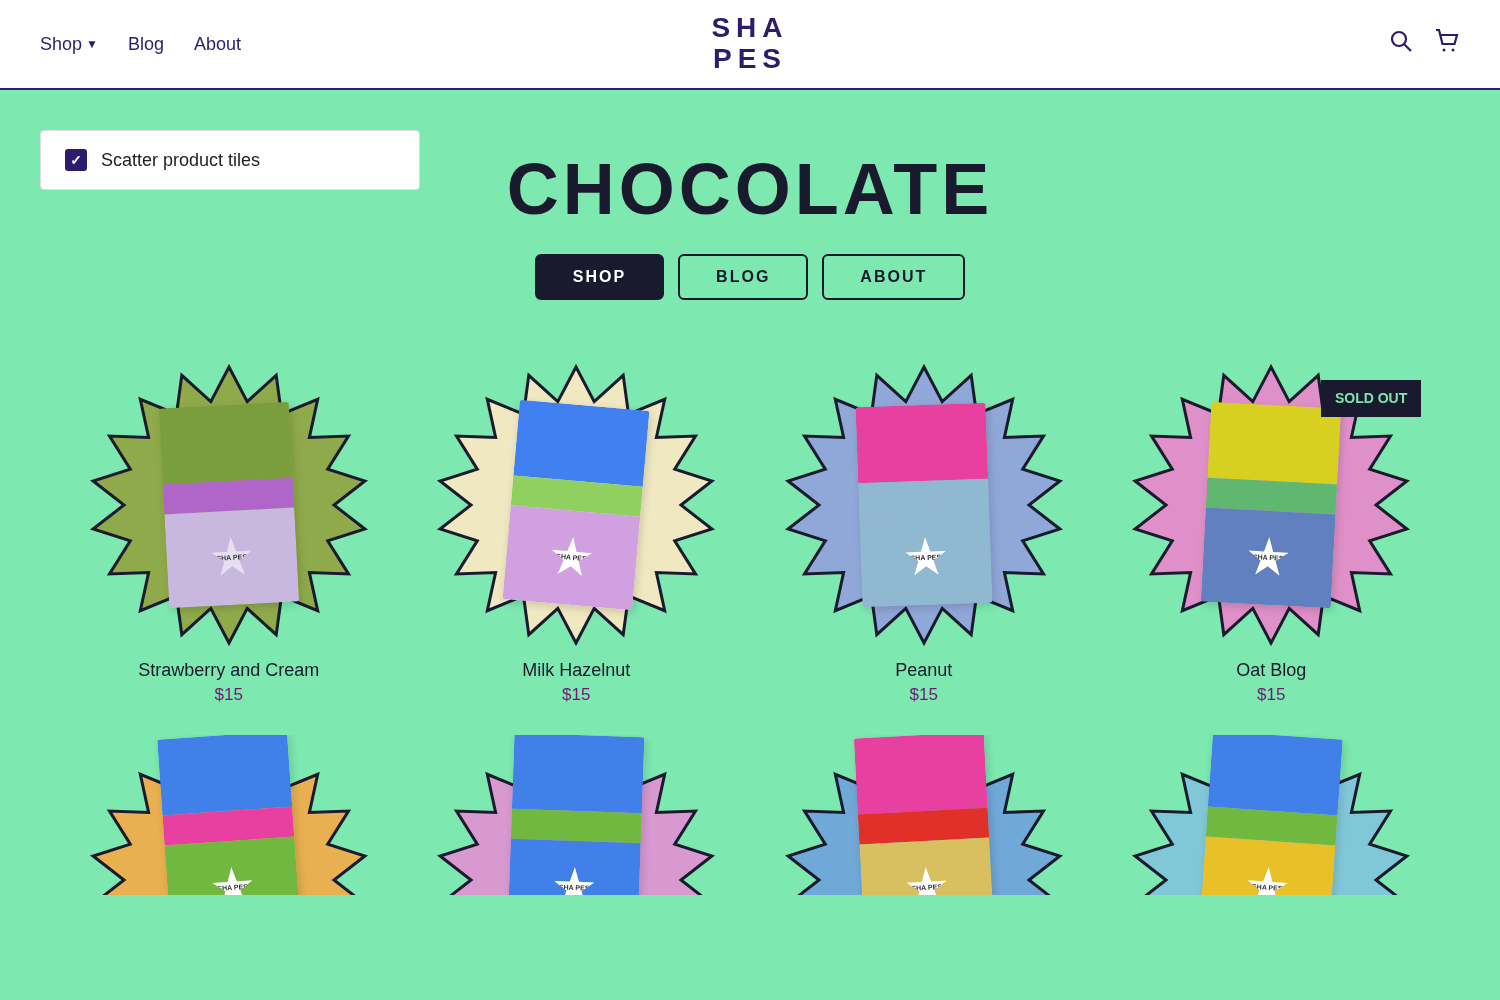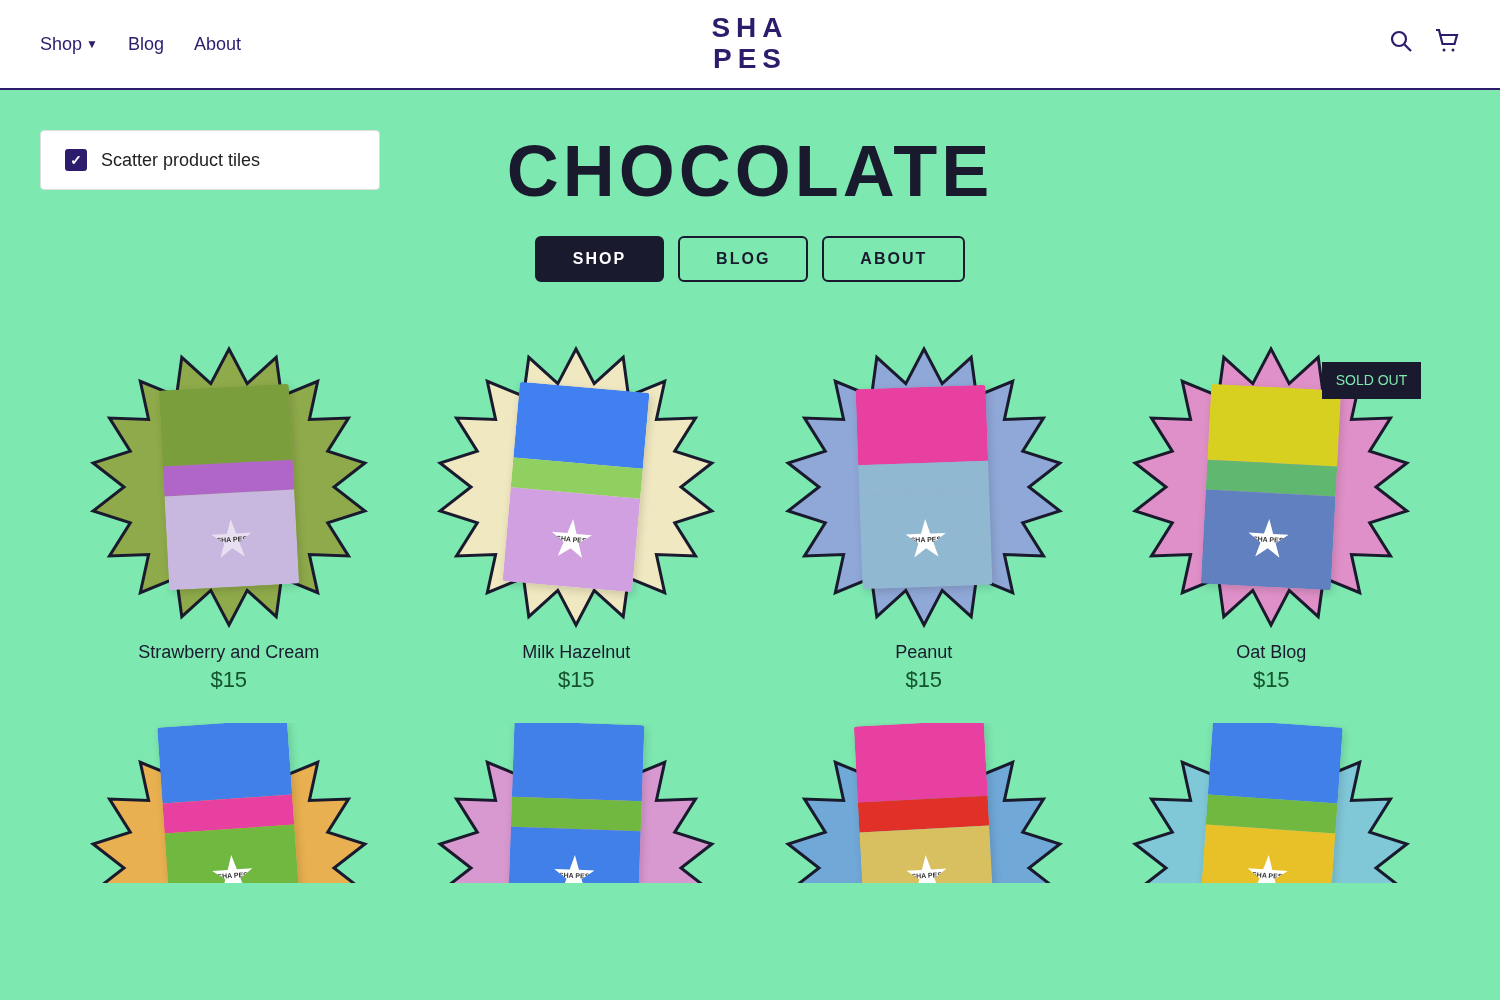--- a/index.html
+++ b/index.html
@@ -71,21 +71,21 @@
       background: #fff;
       border: 1px solid #ddd;
       border-radius: 4px;
       padding: 18px 24px;
       display: inline-flex;
       align-items: center;
       gap: 14px;
       position: absolute;
       top: 40px;
       left: 40px;
-      width: 340px;
+      width: 380px;
     }
     .scatter-checkbox {
       width: 22px;
       height: 22px;
       background: #2d1b6b;
       border-radius: 3px;
       display: flex;
       align-items: center;
       justify-content: center;
       flex-shrink: 0;
@@ -170,35 +170,35 @@
       box-shadow: 2px 3px 8px rgba(0,0,0,0.15);
     }
 
     .sold-out-badge {
       position: absolute;
       top: 30px;
       right: 10px;
       background: #1a1a2e;
       color: #7de8b0;
       font-size: 14px;
-      font-weight: 400;
+      font-weight: 700;
       padding: 10px 14px;
       z-index: 10;
       line-height: 1.2;
       text-align: center;
     }
 
     .product-name {
       font-size: 18px;
       color: #1a1a2e;
       font-weight: 400;
     }
     .product-price {
-      font-size: 22px;
-      color: #14532d;
+      font-size: 17px;
+      color: #701a75;
       margin-top: 4px;
     }
 
     
     .bar-top { height: 40%; }
     .bar-mid { height: 20%; }
     .bar-bot { height: 40%; display: flex; align-items: center; justify-content: center; }
 
     
     svg.burst-svg {
@@ -242,21 +242,21 @@
   </div>
 </header>
 
 <main class="main">
 
   <div class="scatter-box">
     <div class="scatter-checkbox"></div>
     <span class="scatter-label">Scatter product tiles</span>
   </div>
 
-  <h1 class="page-title" style="margin-top: 10px;">CHOCOLATE</h1>
+  <h1 class="page-title" style="margin-top: 28px;">CHOCOLATE</h1>
 
   <div class="nav-buttons">
     <button class="nav-btn active">SHOP</button>
     <button class="nav-btn">BLOG</button>
     <button class="nav-btn">ABOUT</button>
   </div>
 
   <div class="products-grid" id="products-grid-row1">
   <div class="product-tile">
         <div class="product-image-wrap">

